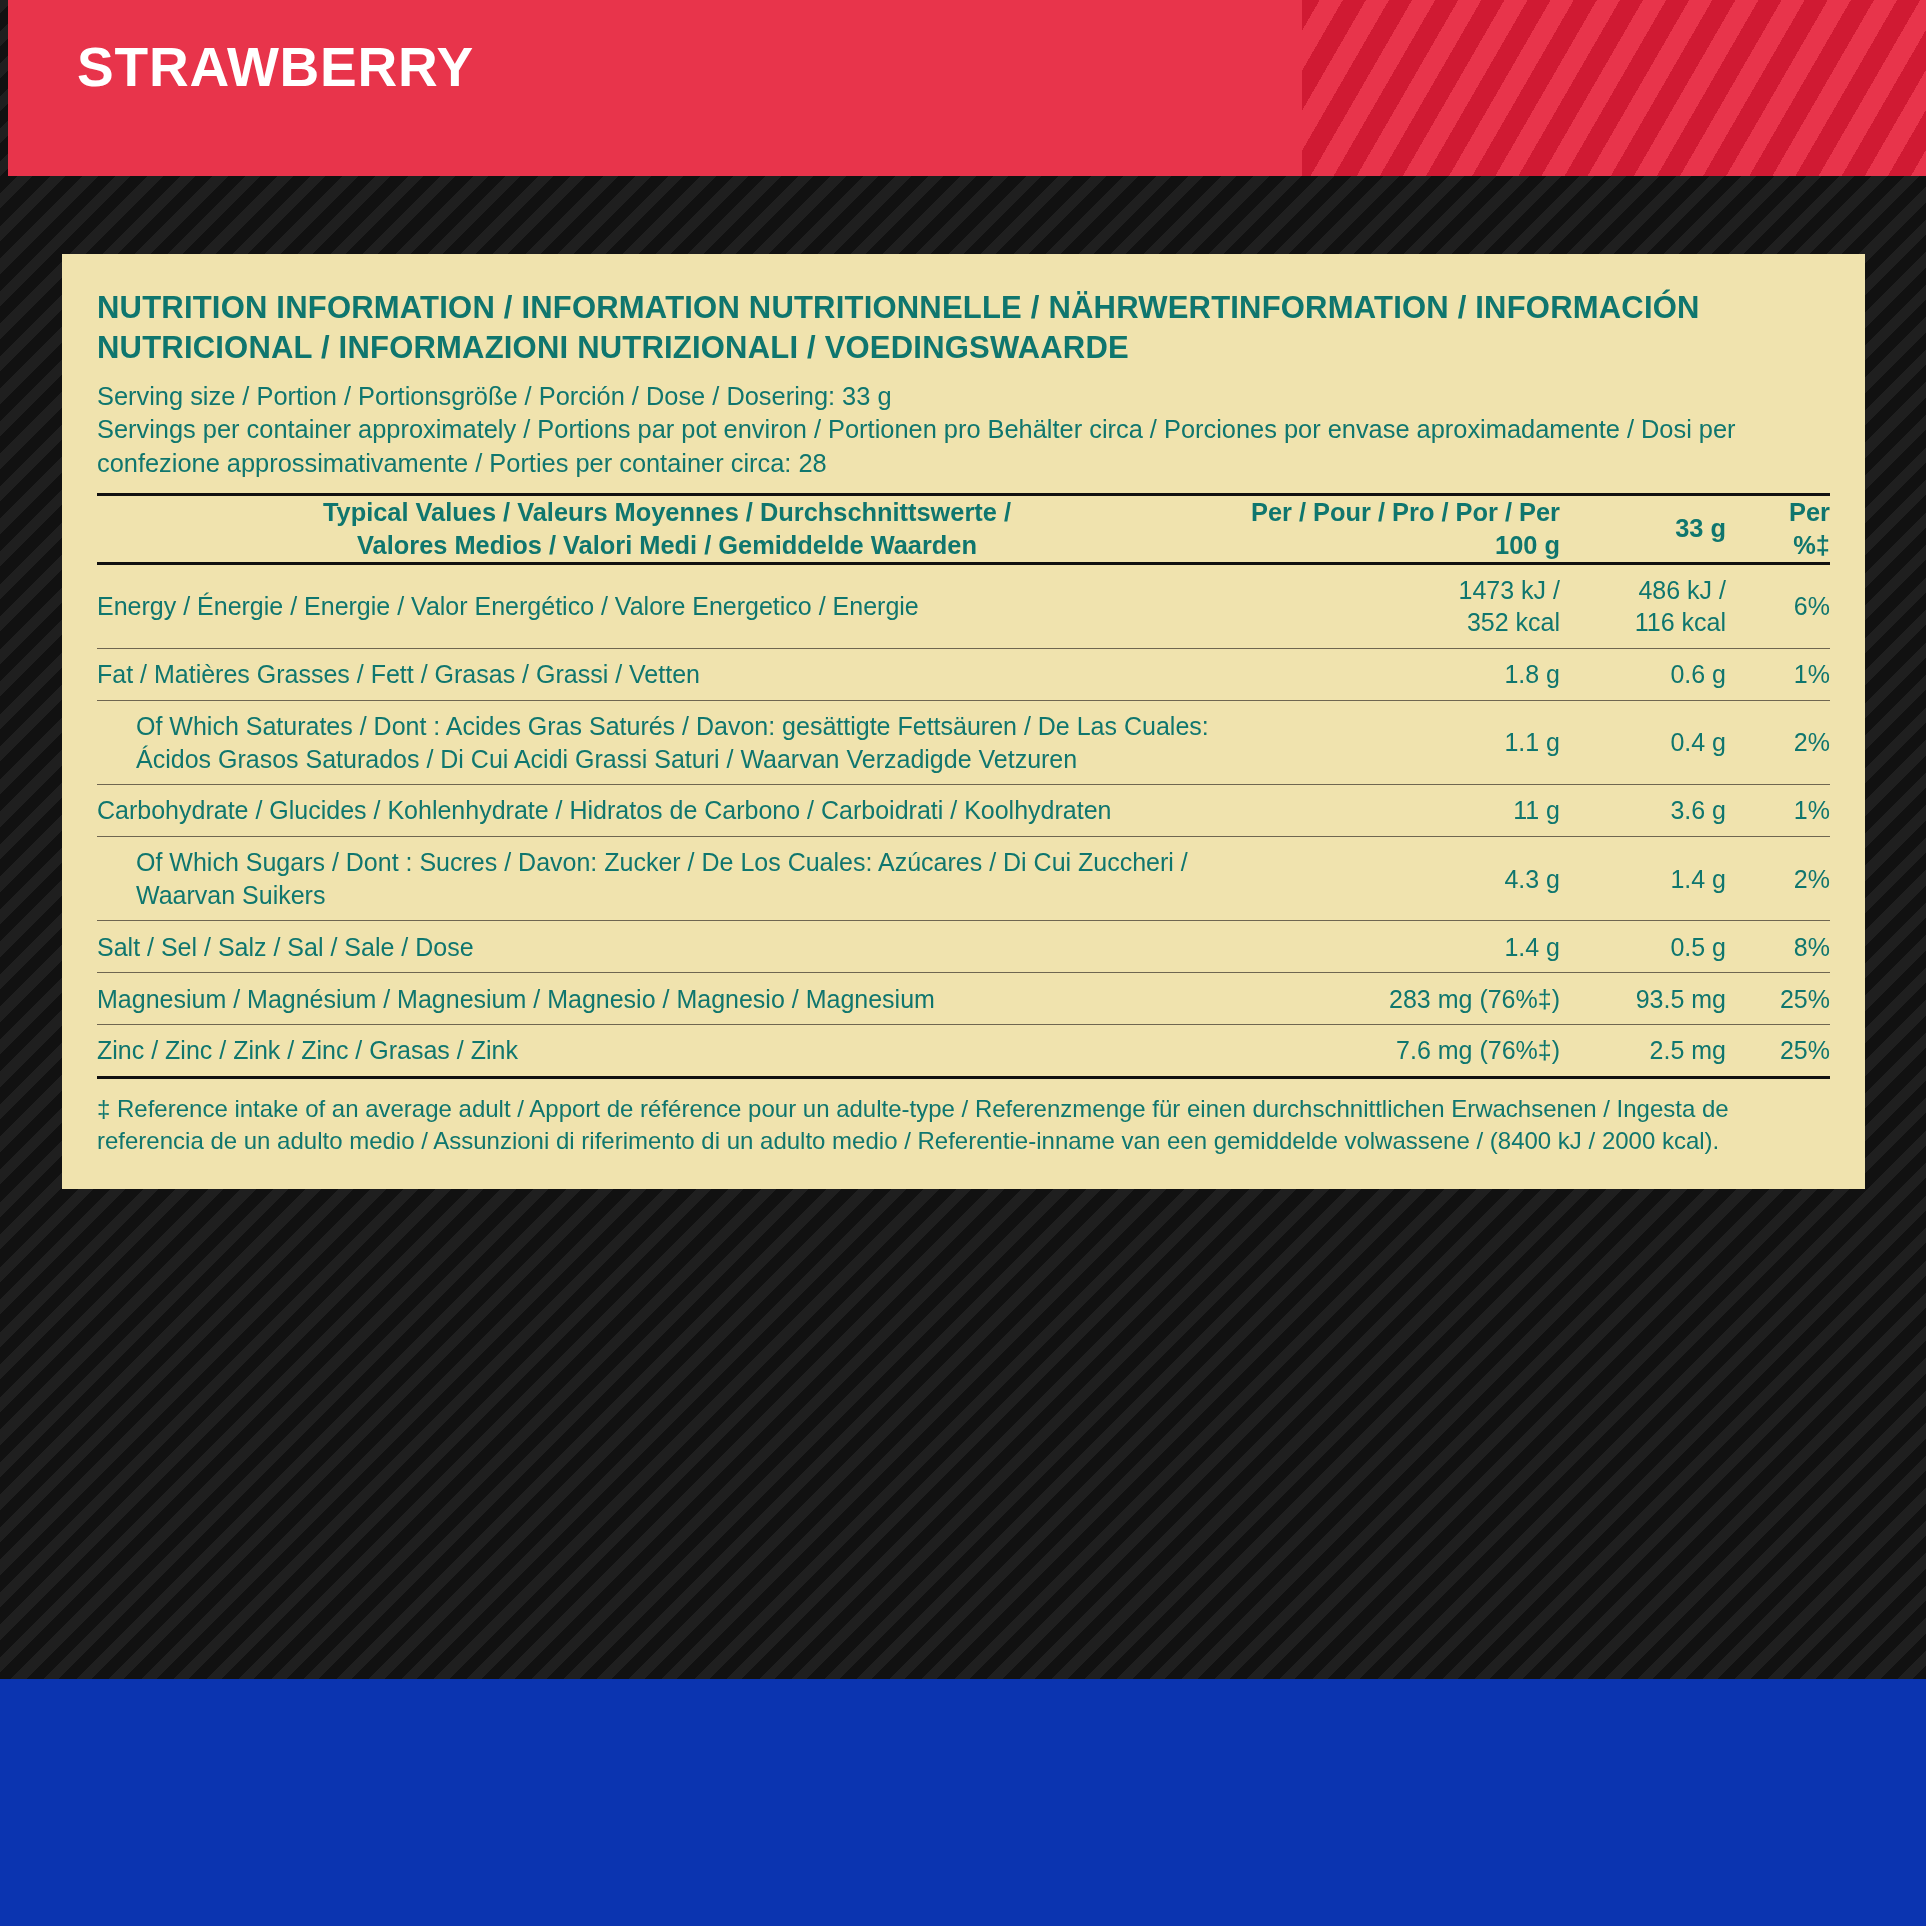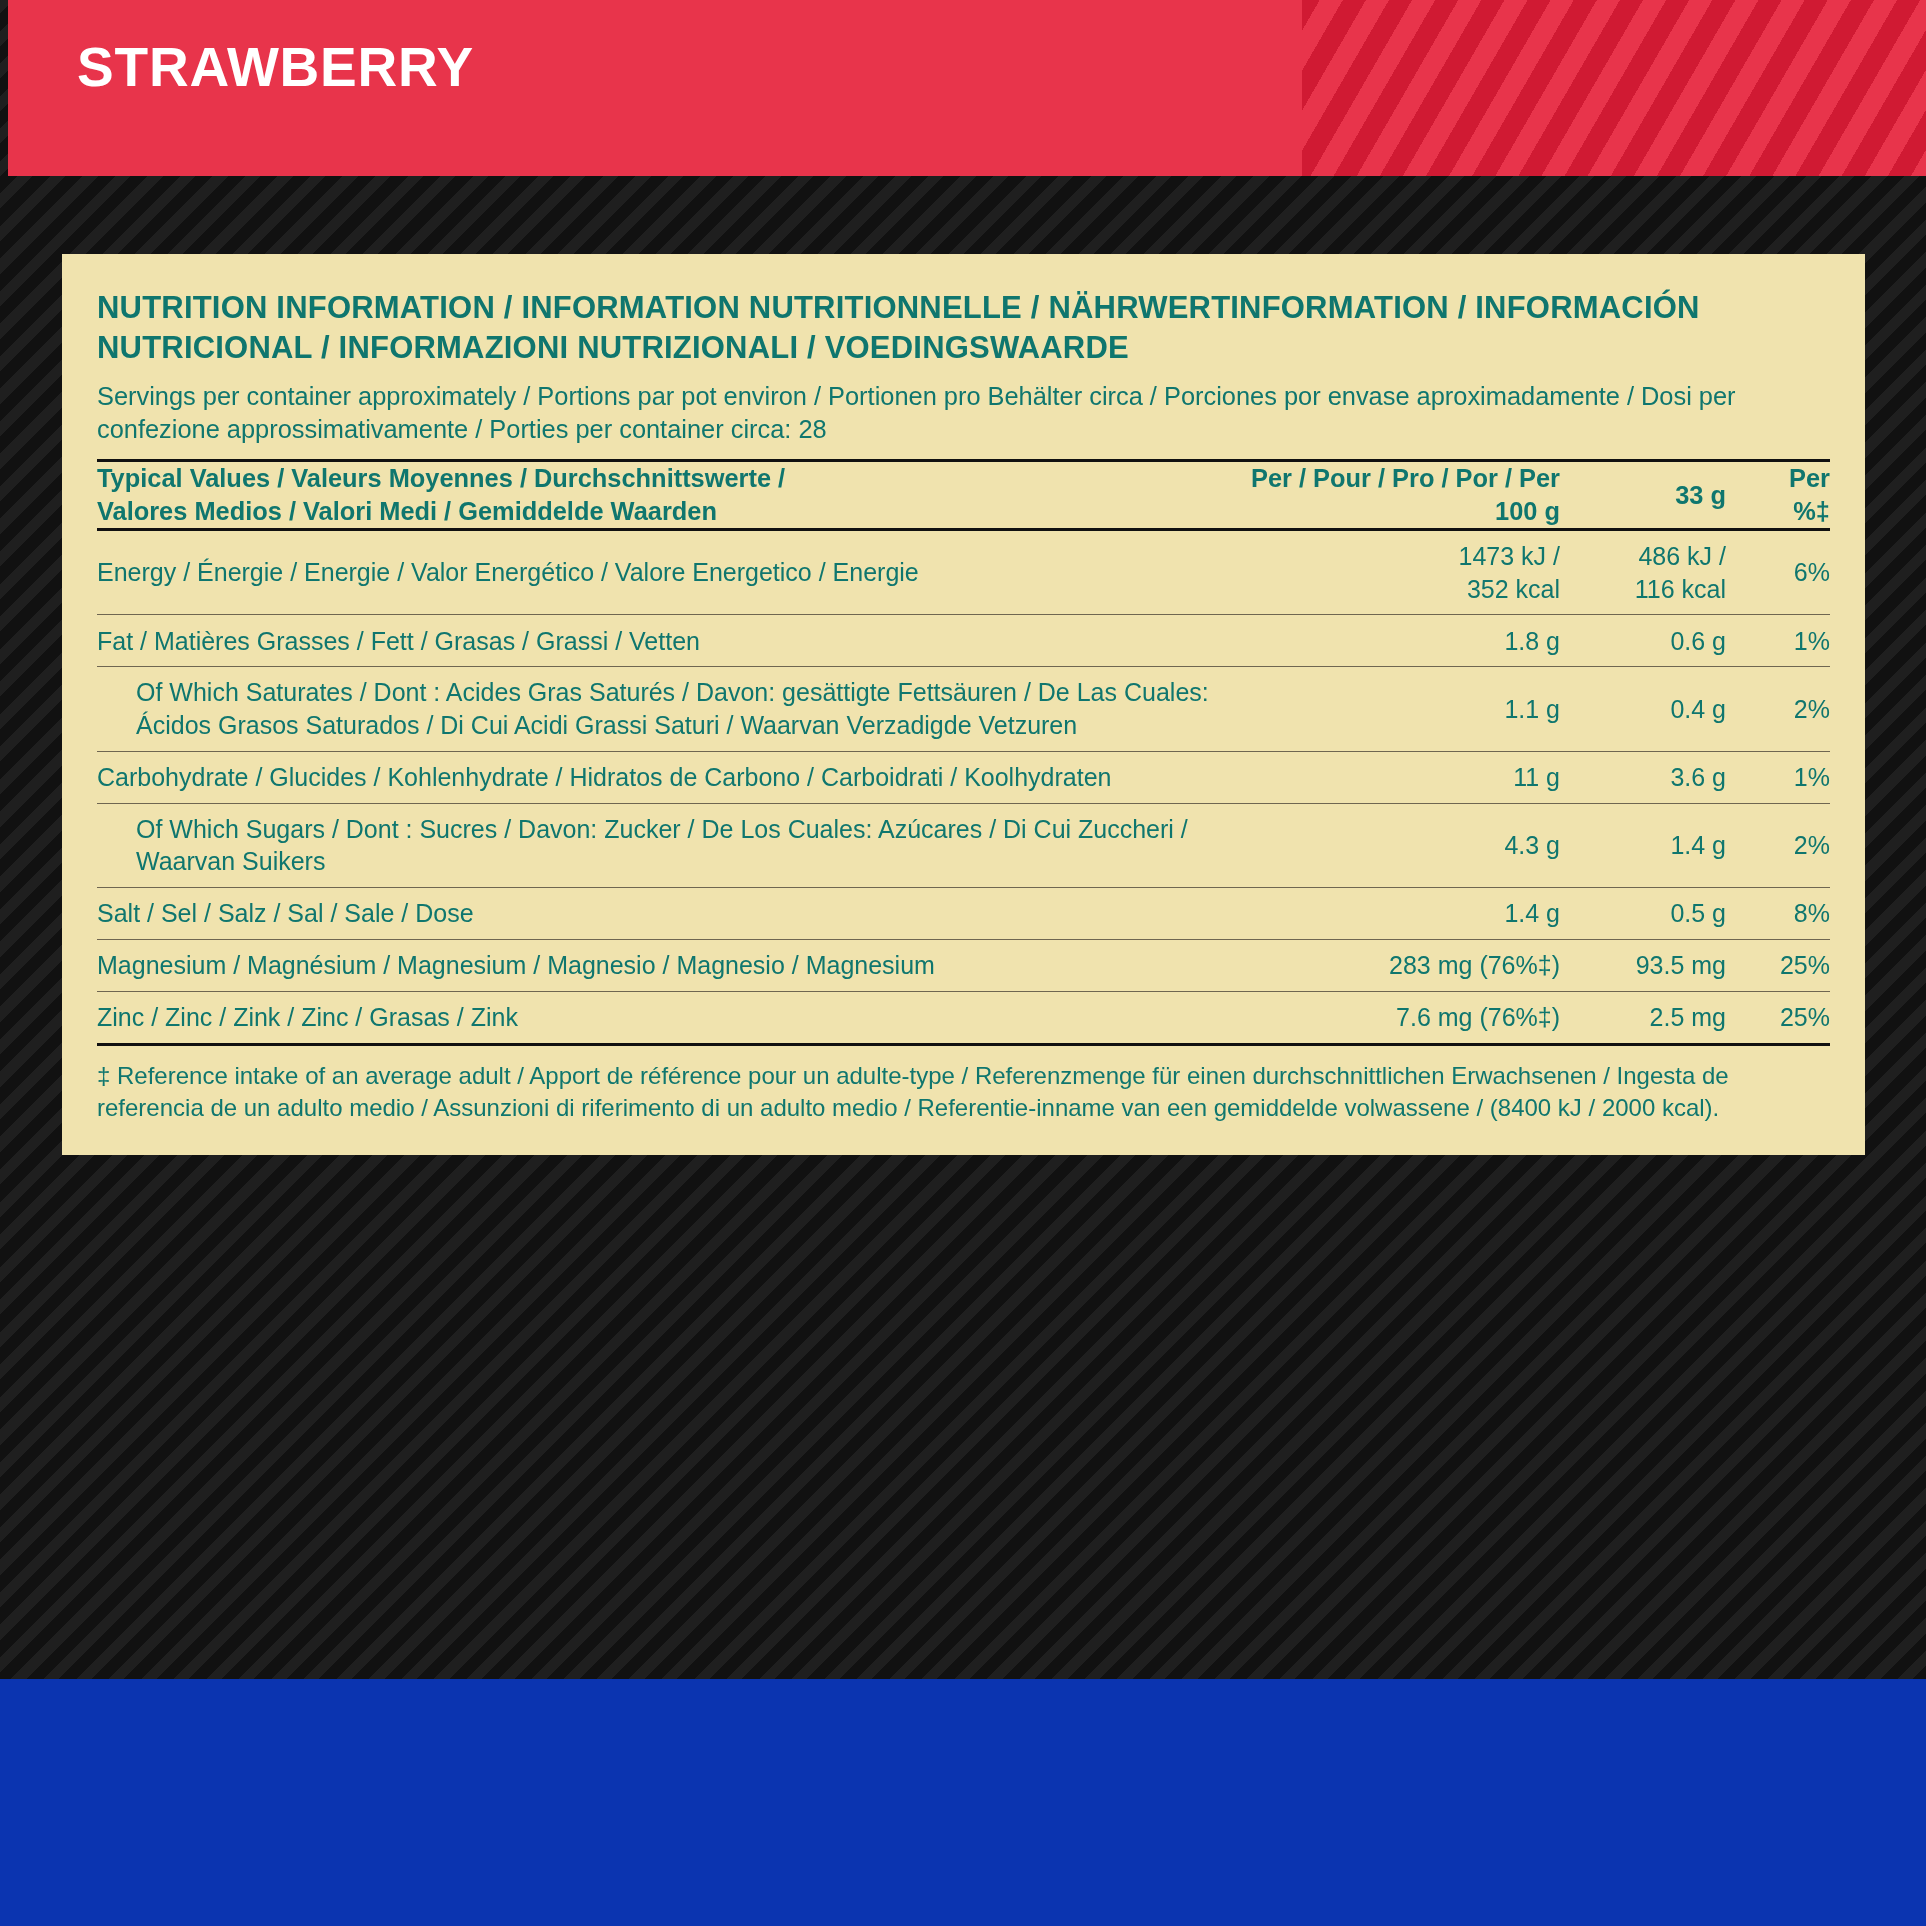--- a/index.html
+++ b/index.html
@@ -119,21 +119,21 @@
     vertical-align: middle;
     padding: 0;
   }
 
   .hdr-row th {
     border-top: 3.9px solid #111;
     border-bottom: 3.9px solid #111;
     padding: 10.8px 0 10.8px 0;
     font-weight: bold;
     font-size: 25.4px;
-    text-align: left;
+    text-align: center;
     line-height: 1.3;
   }
   .hdr-row th.num {
     text-align: right;
     white-space: nowrap;
     padding-left: 14px;
   }
   .hdr-top {
     display: block;
   }
@@ -183,20 +183,21 @@
   <div class="banner">
     <div class="banner-stripes"></div>
     <div class="banner-title">STRAWBERRY</div>
   </div>
 
   <div class="panel">
 
     <div class="panel-title">NUTRITION INFORMATION / INFORMATION NUTRITIONNELLE / NÄHRWERTINFORMATION / INFORMACIÓN NUTRICIONAL / INFORMAZIONI NUTRIZIONALI / VOEDINGSWAARDE</div>
 
     <div class="serving-block">
+      <p class="serving-line">Serving size / Portion / Portionsgröße / Porción / Dose / Dosering: 33 g</p>
       <p class="serving-line">Servings per container approximately / Portions par pot environ / Portionen pro Behälter circa / Porciones por envase aproximadamente / Dosi per confezione approssimativamente / Porties per container circa: 28</p>
     </div>
 
     <table class="nutri">
       <colgroup>
         <col class="col-name">
         <col class="col-100">
         <col class="col-33">
         <col class="col-pct">
       </colgroup>

